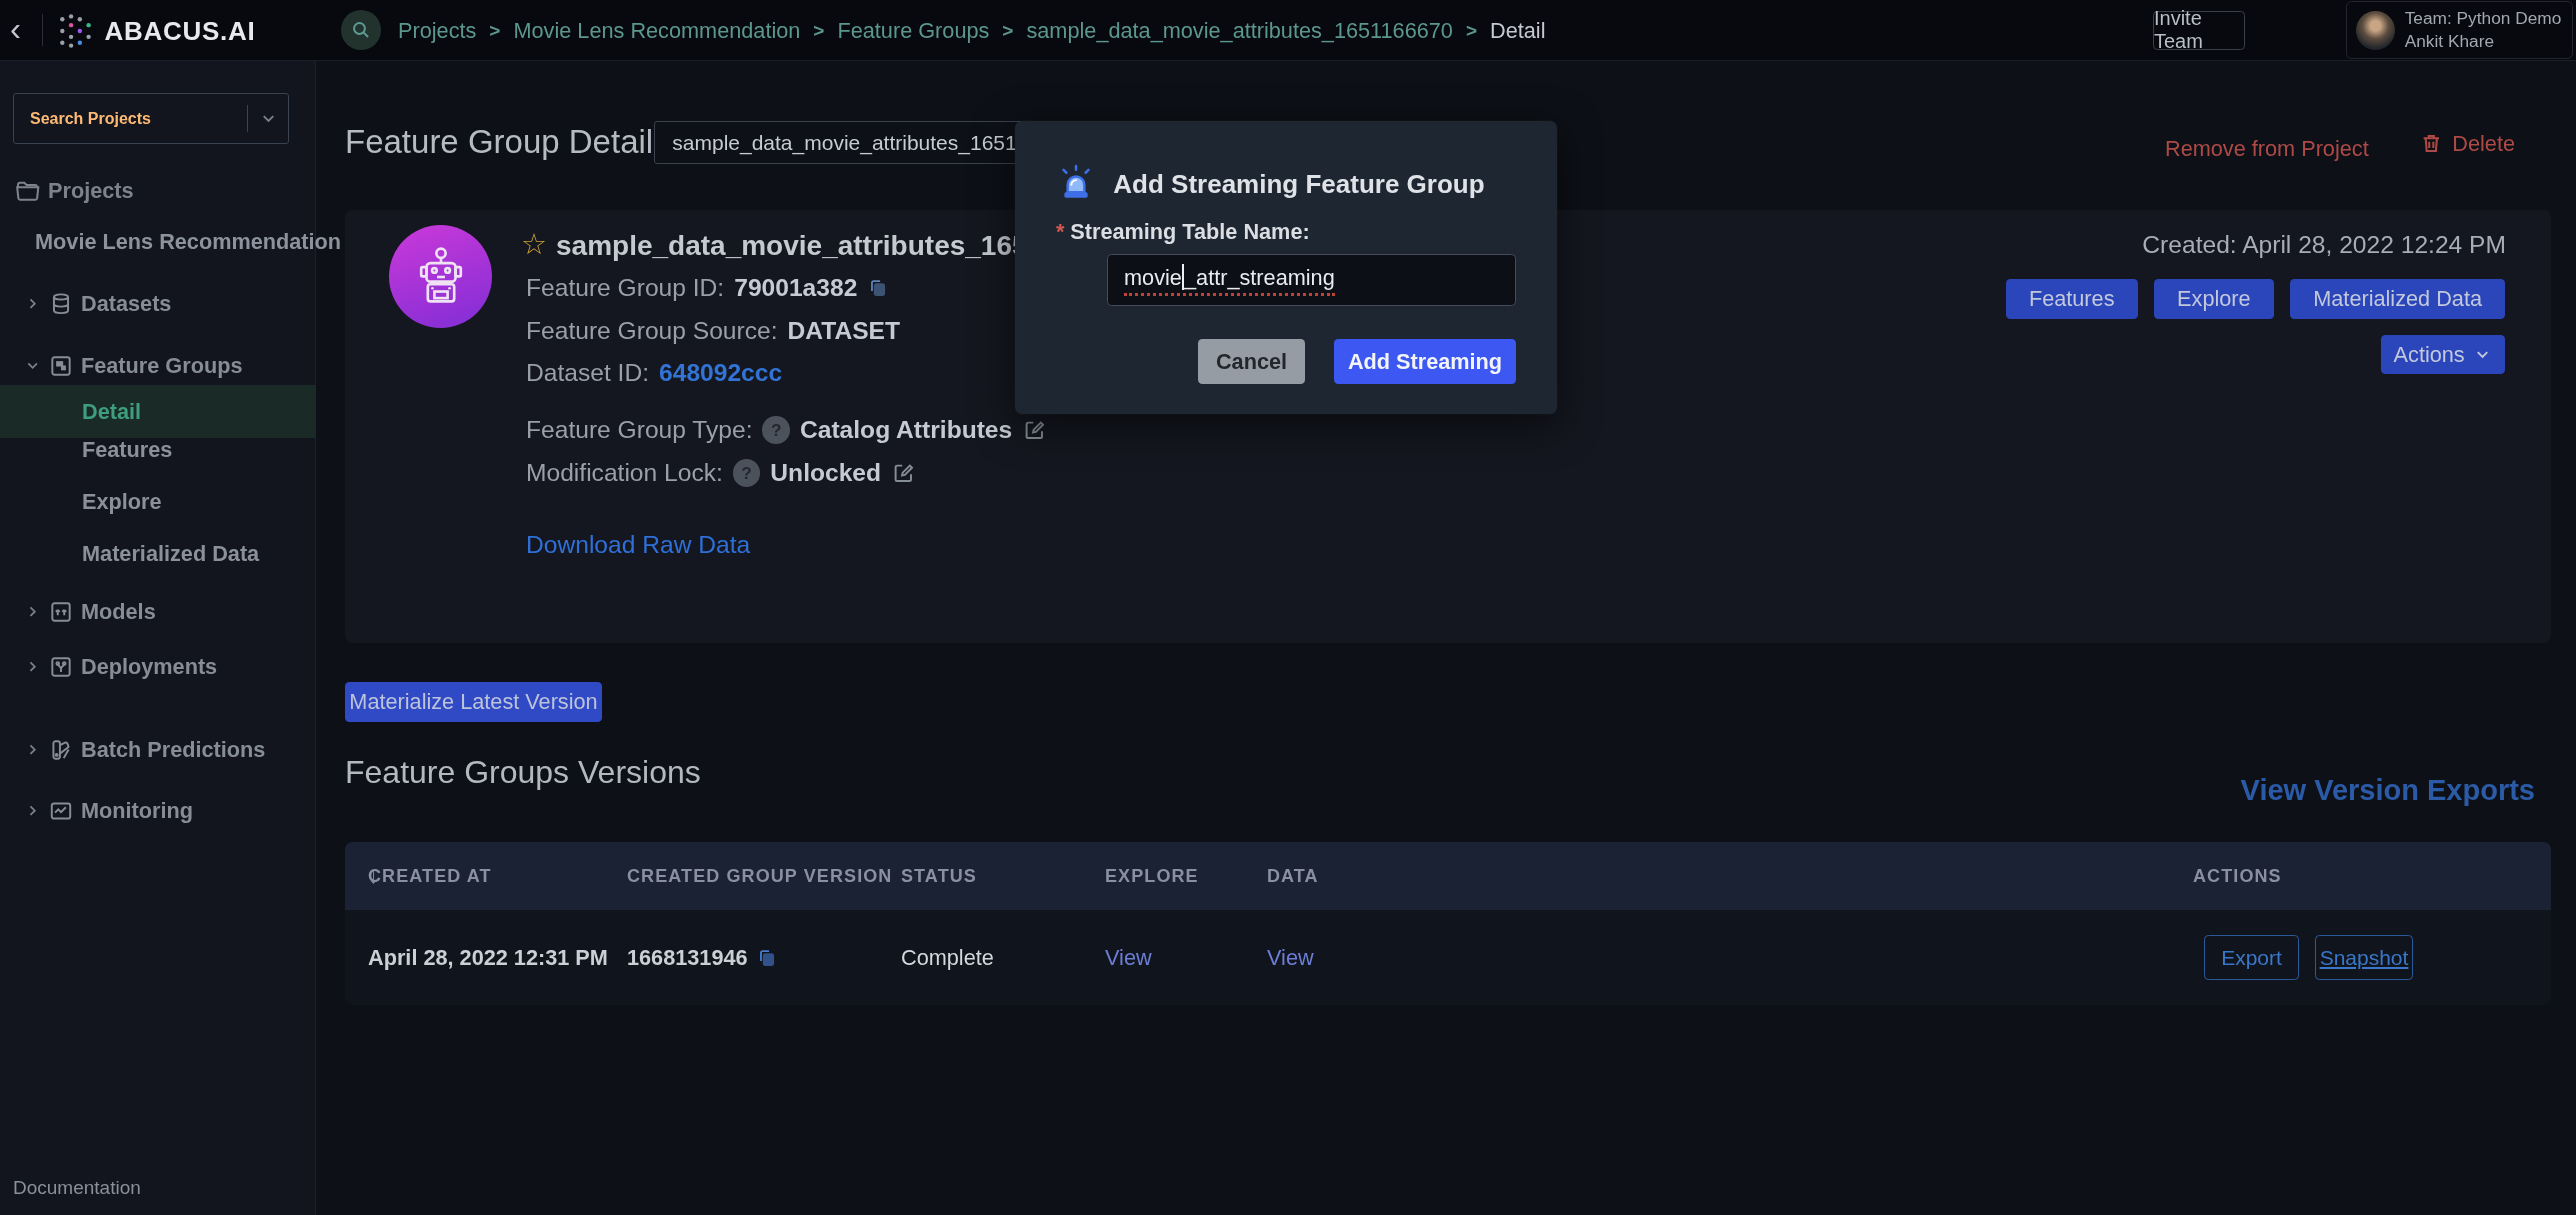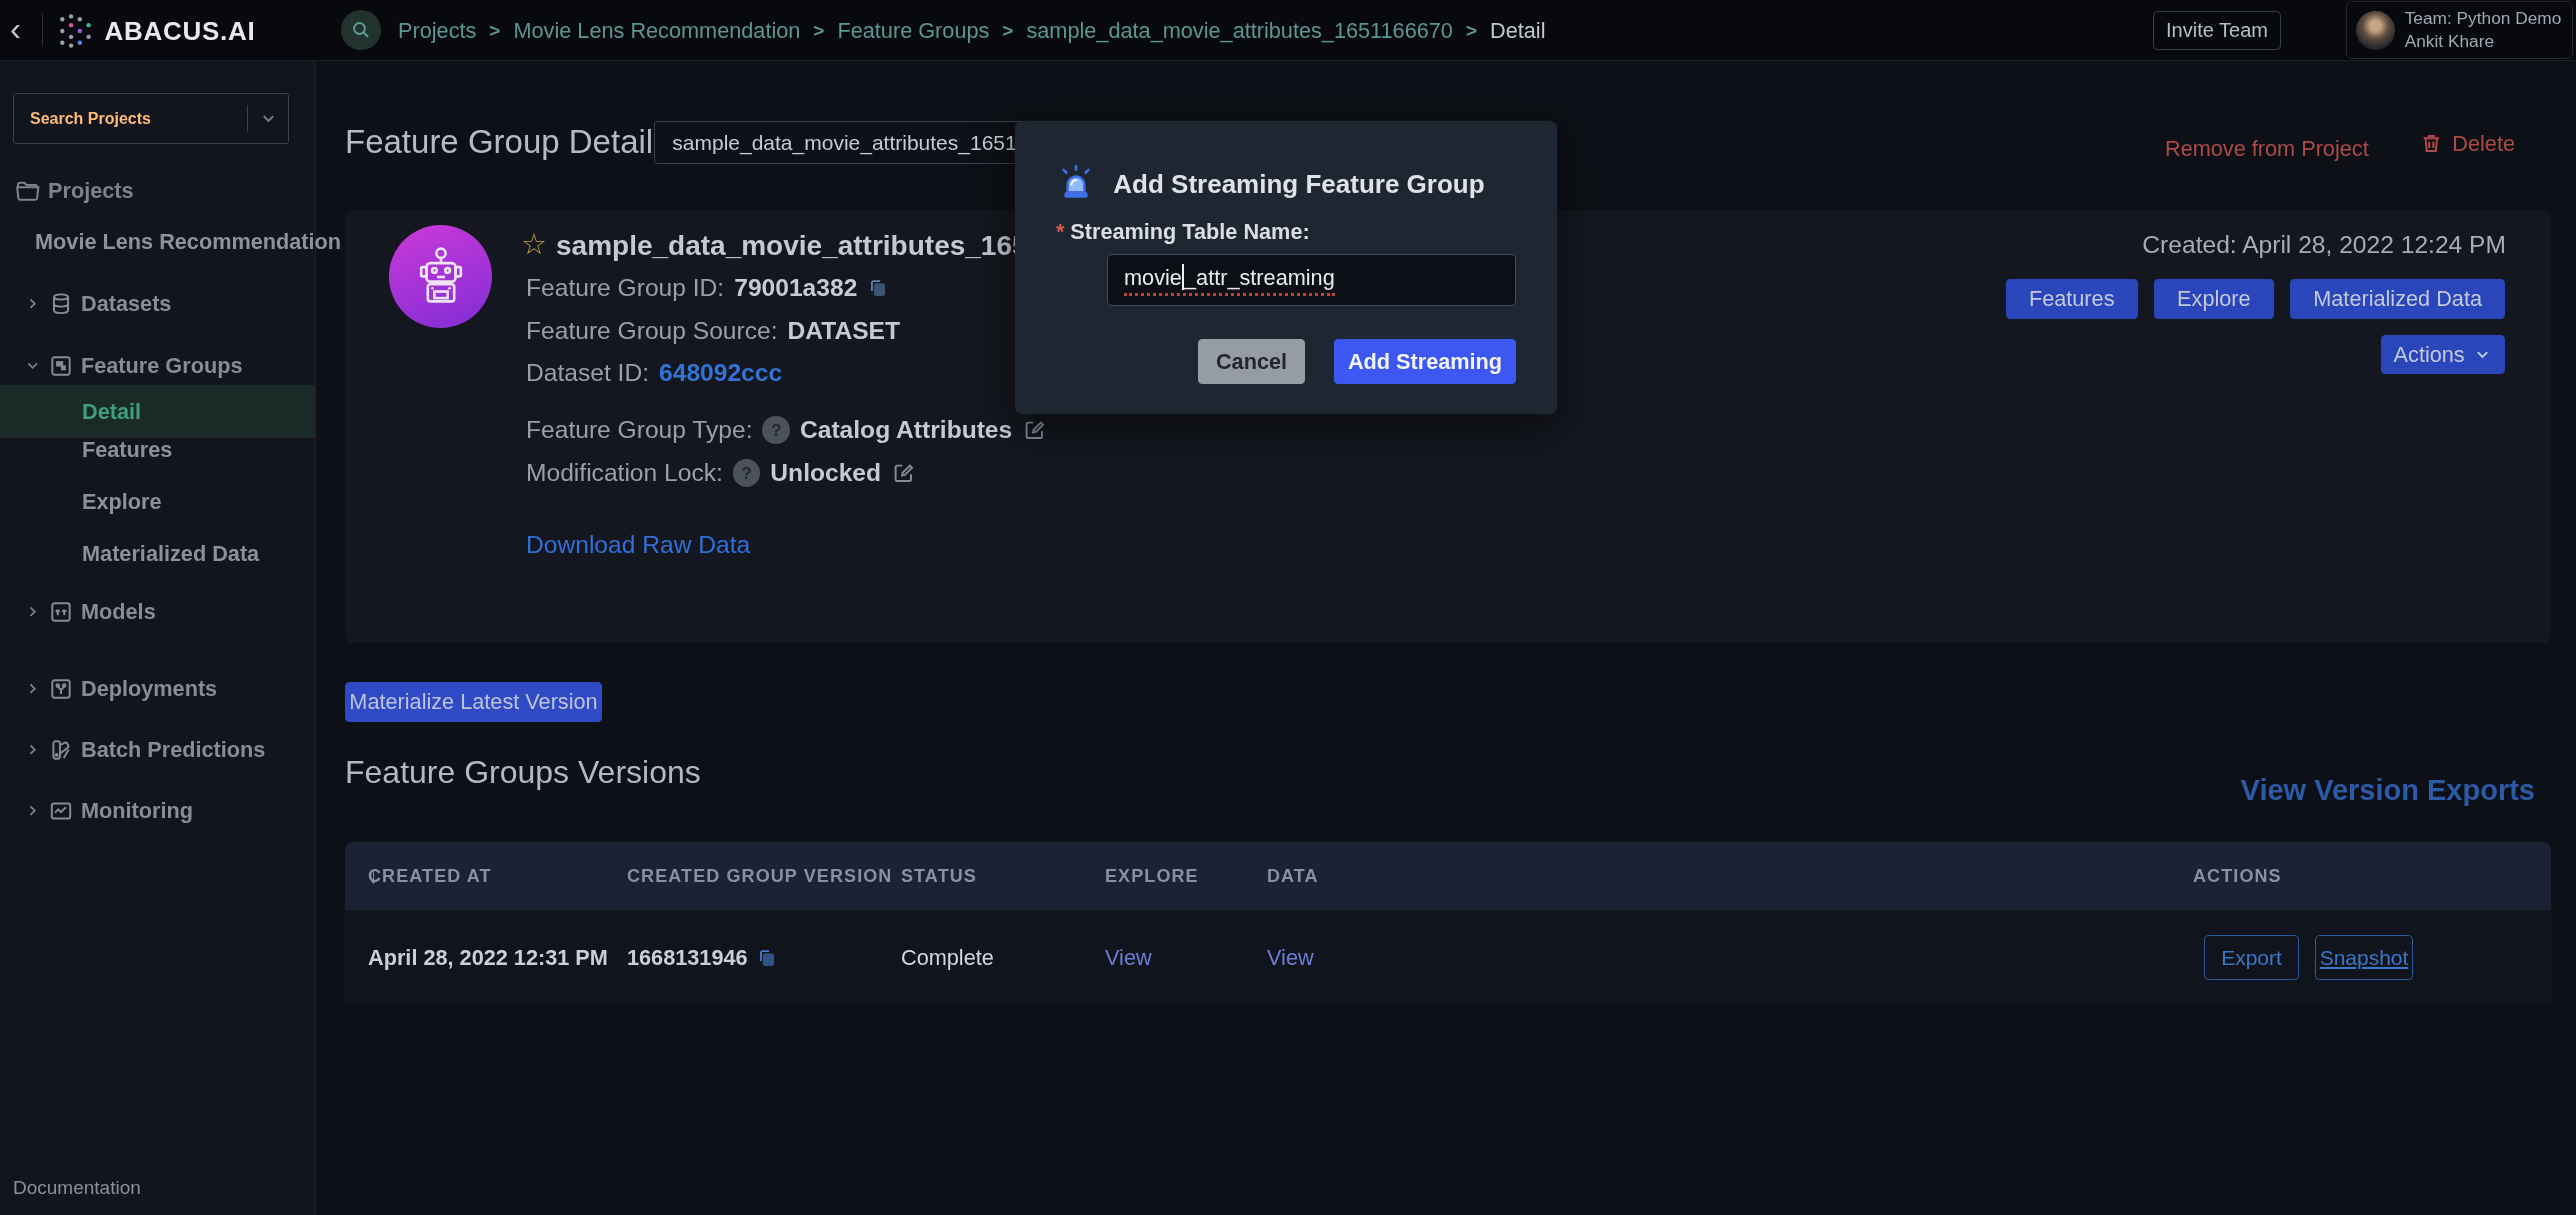--- a/index.html
+++ b/index.html
@@ -11,21 +11,21 @@
   .topbar { left:0; top:0; width:2576px; height:61px; background:#07090e; border-bottom:0.7px solid #1b2028; z-index:5; }
   .back { left:10px; top:0; height:61px; line-height:58px; font-size:33px; color:#c2c7cd; cursor:pointer; }
   .tdivider { left:42px; top:14.4px; width:0.7px; height:32px; background:#2a2f38; }
   .logo { left:55px; top:11.6px; display:flex; align-items:center; gap:11.6px; }
   .logo-text { font-size:26px; font-weight:bold; color:#e7e9ec; letter-spacing:0.7px; line-height:38px; }
   .search-circle { left:341px; top:10px; width:40px; height:40px; border-radius:50%; background:#22332e; display:flex; align-items:center; justify-content:center; }
   .crumbs { left:398px; top:0; height:61px; display:flex; align-items:center; gap:13px; font-size:21.7px; color:#5c978f; white-space:nowrap; }
   .crumb { color:#5c978f; cursor:pointer; }
   .crumb.current { color:#c6cad0; }
   .crumb-sep { color:#5c978f; font-weight:bold; font-size:19px; }
-  .invite-btn { left:2153px; top:10.8px; width:128px; height:39px; border:0.7px solid #3a4048; border-radius:4.3px; color:#b9bfc7; font-size:20px; display:flex; align-items:center; justify-content:center; cursor:pointer; }
+  .invite-btn { left:2153px; top:10.8px; width:92px; height:39px; border:0.7px solid #3a4048; border-radius:4.3px; color:#b9bfc7; font-size:20px; display:flex; align-items:center; justify-content:center; cursor:pointer; }
   .userbox { left:2346px; top:1.4px; width:227px; height:58px; border:0.7px solid #23282f; border-radius:5.8px; display:flex; align-items:center; gap:10px; padding:0 8.7px; }
   .user-avatar { width:39px; height:39px; border-radius:50%; background:radial-gradient(circle at 50% 38%, #c9a585 16%, #5d4d3f 42%, #23262c 72%); flex:none; }
   .user-meta { font-size:17.3px; color:#a2a8b1; line-height:23px; }
 
   
   .sidebar { left:0; top:61px; width:316px; height:1154px; background:#12151d; border-right:0.7px solid #1c212a; z-index:2; }
   .side-search { position:absolute; left:13px; top:32px; width:276px; height:51px; border:0.7px solid #3b4250; border-radius:2.9px; display:flex; align-items:center; background:#12151d; cursor:pointer; }
   .side-search .ph { flex:1; padding-left:16px; font-size:16px; color:#fdba74;font-weight:bold; }
   .side-search .sep { width:0.7px; height:27.5px; background:#3b4250; }
   .side-search .chev { width:40px; display:flex; align-items:center; justify-content:center; color:#7c828c; }
@@ -213,21 +213,21 @@
       </span>
     <span class="nav-ic">
       <svg width="26" height="26" viewBox="0 0 24 24" fill="none" stroke="currentColor" stroke-width="1.8">
           <rect x="4" y="4" width="16" height="16" rx="2"></rect>
           <path d="M9 15v-5m0 0L7.2 11.8M9 10l1.8 1.8M15 15v-5m0 0l-1.8 1.8M15 10l1.8 1.8"></path>
         </svg>
     </span>
     <span class="nav-label">Models</span>
   </div>
 
-  <div class="nav-row" style="top:613px;">
+  <div class="nav-row" style="top:591px;">
     <span class="nav-chev">
         <svg width="17.3" height="17.3" viewBox="0 0 24 24" fill="none" stroke="currentColor" stroke-width="2.4">
           <path d="M9 6l6 6-6 6"></path>
         </svg>
       </span>
     <span class="nav-ic">
       <svg width="26" height="26" viewBox="0 0 24 24" fill="none" stroke="currentColor" stroke-width="1.8">
           <rect x="4" y="4" width="16" height="16" rx="2"></rect>
           <path d="M12 16.5V13M12 13L9 9.5M12 13l3-3.5"></path>
           <circle cx="9" cy="8.8" r="1.2"></circle>

